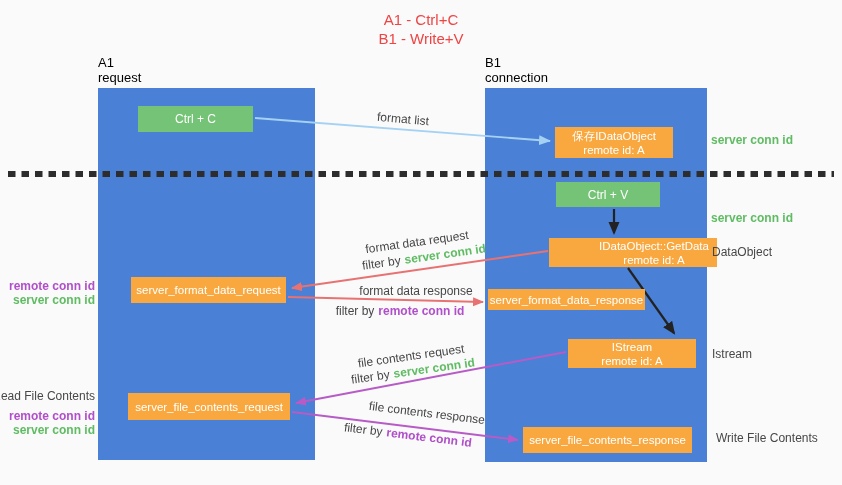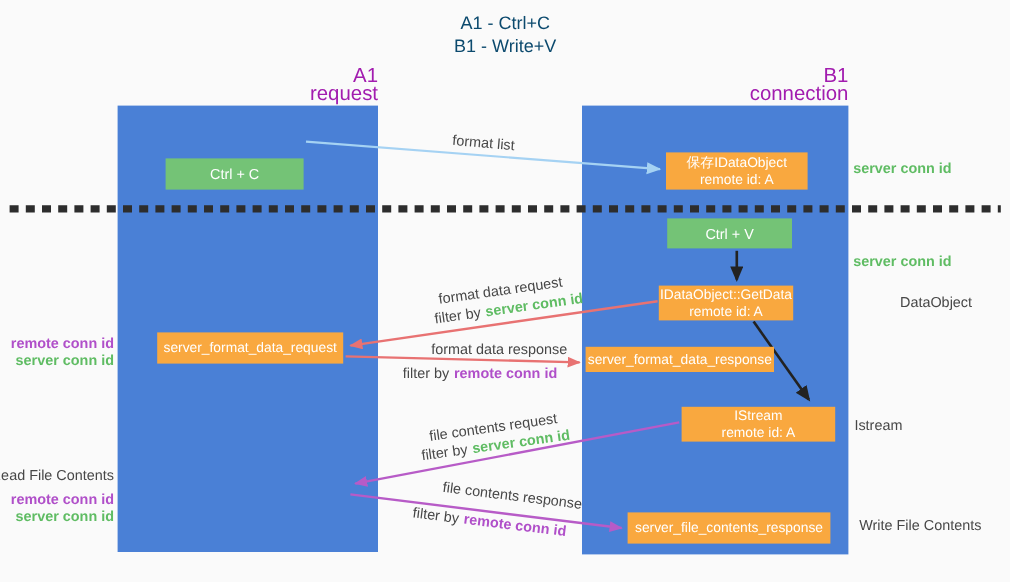--- a/index.html
+++ b/index.html
@@ -1,22 +1,22 @@
 <!DOCTYPE html>
 <html><head>
 <meta charset="utf-8">
 <style>
   html,body{margin:0;padding:0;background:#fafafa;}
   .canvas{position:relative;width:842px;height:485px;background:#fafafa;
           font-family:"Liberation Sans",sans-serif;overflow:hidden;}
   .lane{position:absolute;background:#4a80d6;z-index:1;}
-  .lane-header{position:absolute;z-index:4;text-align:right;color:#a21caf;
-               font-size:17px;line-height:15px;}
+  .lane-header{position:absolute;z-index:4;text-align:left;color:#000000;
+               font-size:13px;line-height:15px;}
   .title{position:absolute;left:0;top:10px;width:842px;text-align:center;z-index:4;
-         color:#0c4a6e;font-size:15px;line-height:19px;}
+         color:#ef4444;font-size:15px;line-height:19px;}
   .box{position:absolute;display:flex;flex-direction:column;align-items:center;
        justify-content:center;color:#fff;text-align:center;z-index:3;
        font-size:12px;line-height:14px;}
   .box.small{font-size:11.5px;}
   .green{background:#74c376;}
   .orange{background:#f9a83f;}
   .flabel{position:absolute;white-space:nowrap;color:#474747;font-size:12px;z-index:4;}
   .centered{transform:translate(-50%,-50%);}
   .ann{position:absolute;white-space:nowrap;font-size:12px;color:#474747;z-index:4;}
   .right-edge{right:747px;text-align:right;}
@@ -73,51 +73,54 @@
 
     <line x1="548" y1="251" x2="292" y2="288" stroke="#e87272" stroke-width="2" marker-end="url(#ah-red)"></line>
 
     <line x1="288" y1="297" x2="483" y2="302" stroke="#e87272" stroke-width="2" marker-end="url(#ah-red)"></line>
 
     <line x1="566" y1="352" x2="296" y2="403" stroke="#b75bc7" stroke-width="2" marker-end="url(#ah-purple)"></line>
 
     <line x1="292" y1="412" x2="518" y2="440" stroke="#b75bc7" stroke-width="2" marker-end="url(#ah-purple)"></line>
   </svg>
 
-  <div class="box green" style="left:138px;top:106px;width:115px;height:26px;margin-top:26px;">
+  <div class="box green" style="left:138px;top:106px;width:115px;height:26px;">
     <span>Ctrl + C</span>
   </div>
 
   <div class="box orange small" style="left:555px;top:127px;width:118px;height:31px;">
     <span>保存IDataObject</span>
     <span>remote id: A</span>
   </div>
 
   <div class="box green" style="left:556px;top:182px;width:104px;height:25px;">
     <span>Ctrl + V</span>
   </div>
 
-  <div class="box orange small" style="left:549px;top:238px;width:112px;height:29px;">
+  <div class="box orange small" style="left:549px;top:238px;width:126px;height:29px;padding-left:42px;">
     <span>IDataObject::GetData</span>
     <span>remote id: A</span>
   </div>
 
   <div class="box orange small" style="left:131px;top:277px;width:155px;height:26px;justify-content:center;">
     <span>server_format_data_request</span>
   </div>
 
   <div class="box orange small" style="left:488px;top:289px;width:157px;height:21px;">
     <span>server_format_data_response</span>
   </div>
 
   <div class="box orange small" style="left:568px;top:339px;width:128px;height:29px;">
     <span>IStream</span>
     <span>remote id: A</span>
   </div>
 
+  <div class="box orange small" style="left:128px;top:393px;width:162px;height:27px;">
+    <span>server_file_contents_request</span>
+  </div>
 
   <div class="box orange small" style="left:523px;top:427px;width:169px;height:26px;">
     <span>server_file_contents_response</span>
   </div>
 
   <div class="flabel centered" style="left:403px;top:119px;transform:translate(-50%,-50%) rotate(5deg);">format list</div>
 
   <div class="flabel centered" style="left:417px;top:242px;transform:translate(-50%,-50%) rotate(-8deg);">format data request</div>
   <div class="flabel centered" style="left:424px;top:257px;transform:translate(-50%,-50%) rotate(-8deg);">
     <span class="filter-prefix">filter by</span><span class="bold-green">server conn id</span>
@@ -133,21 +136,21 @@
     <span class="filter-prefix">filter by</span><span class="bold-green">server conn id</span>
   </div>
 
   <div class="flabel centered" style="left:427px;top:413px;transform:translate(-50%,-50%) rotate(7deg);">file contents response</div>
   <div class="flabel centered" style="left:408px;top:435px;transform:translate(-50%,-50%) rotate(7deg);">
     <span class="filter-prefix">filter by</span><span class="bold-purple">remote conn id</span>
   </div>
 
   <div class="ann bold-green" style="left:711px;top:133px;">server conn id</div>
   <div class="ann bold-green" style="left:711px;top:211px;">server conn id</div>
-  <div class="ann" style="left:712px;top:245px;margin-left:38px;">DataObject</div>
+  <div class="ann" style="left:712px;top:245px;">DataObject</div>
   <div class="ann" style="left:712px;top:347px;">Istream</div>
   <div class="ann" style="left:716px;top:431px;">Write File Contents</div>
 
   <div class="ann bold-purple right-edge" style="top:279px;">remote conn id</div>
   <div class="ann bold-green right-edge" style="top:293px;">server conn id</div>
   <div class="ann right-edge" style="top:389px;">Read File Contents</div>
   <div class="ann bold-purple right-edge" style="top:409px;">remote conn id</div>
   <div class="ann bold-green right-edge" style="top:423px;">server conn id</div>
 
 </div>

